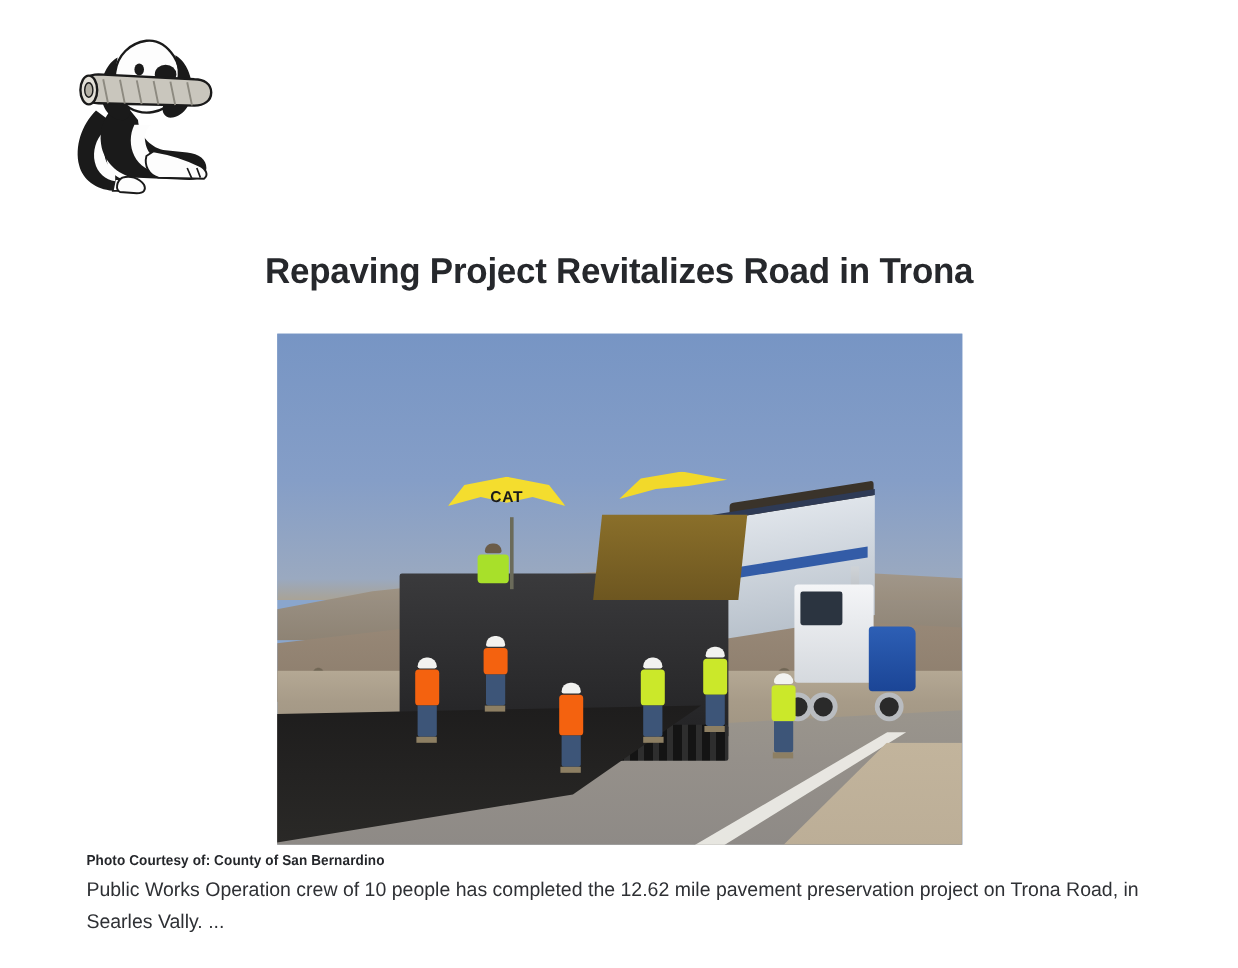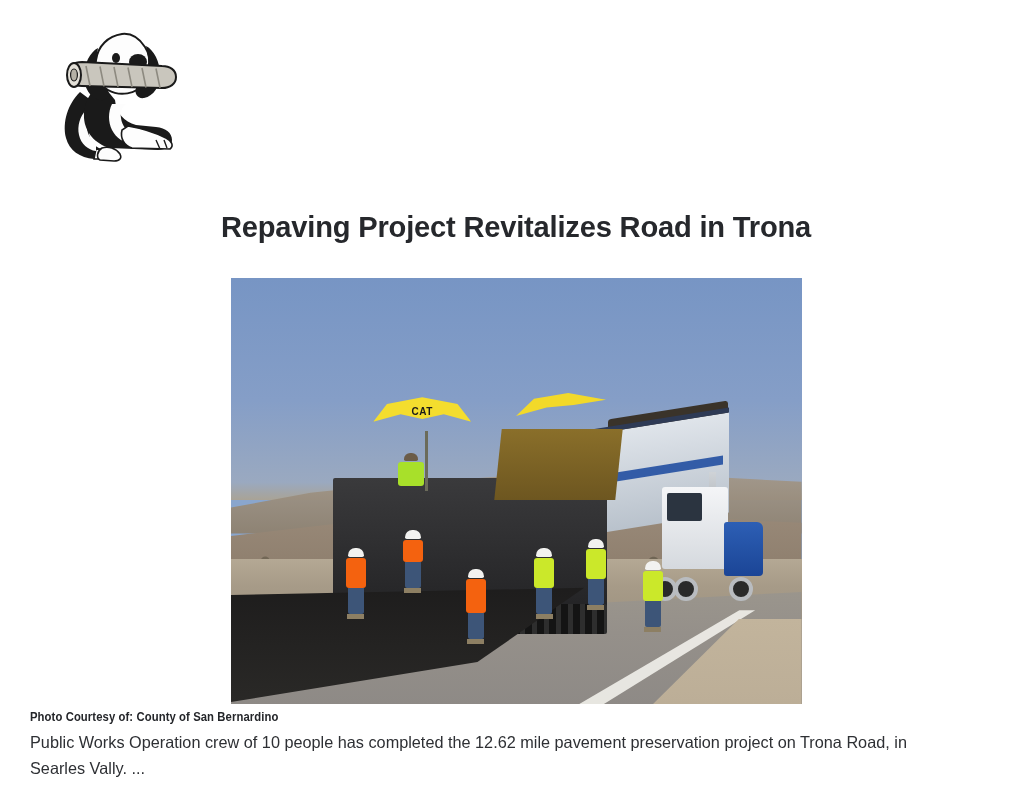--- a/index.html
+++ b/index.html
@@ -279,21 +279,21 @@
     box-shadow: 0 1px 0 rgba(0,0,0,.15);
   }
   .umbrella-label {
     position: absolute;
     left: 25%;
     top: 30%;
     width: 98px;
     text-align: center;
     font-family: "Liberation Sans", sans-serif;
     font-weight: bold;
-    font-size: 10px;
+    font-size: 13px;
     color: #1a1a1a;
     letter-spacing: 0.5px;
   }
   .umbrella-pole {
     position: absolute;
     left: 34%;
     top: 36%;
     width: 3px;
     height: 14%;
     background: #6b6b5a;
@@ -351,21 +351,21 @@
     left: 29%;
     top: 41%;
     width: 30px;
   }
   .seated .helmet { width: 14px; height: 8px; background: #6b5c48; border-radius: 7px 7px 2px 2px; margin: 0 auto 1px; }
   .seated .vest { width: 26px; height: 24px; background: #a8e02a; border-radius: 3px; margin: 0 auto; }
 
   
   .caption-block {
     margin: 6px 0 0 0;
-    padding-left: 30px;
+    padding-left: 72px;
     padding-right: 30px;
   }
   .photo-credit {
     font-family: "Liberation Sans Narrow", "Liberation Sans", sans-serif;
     font-weight: bold;
     font-size: 12px;
     color: #24262a;
     letter-spacing: 0.1px;
     transform: scaleX(0.94);
     transform-origin: left center;

